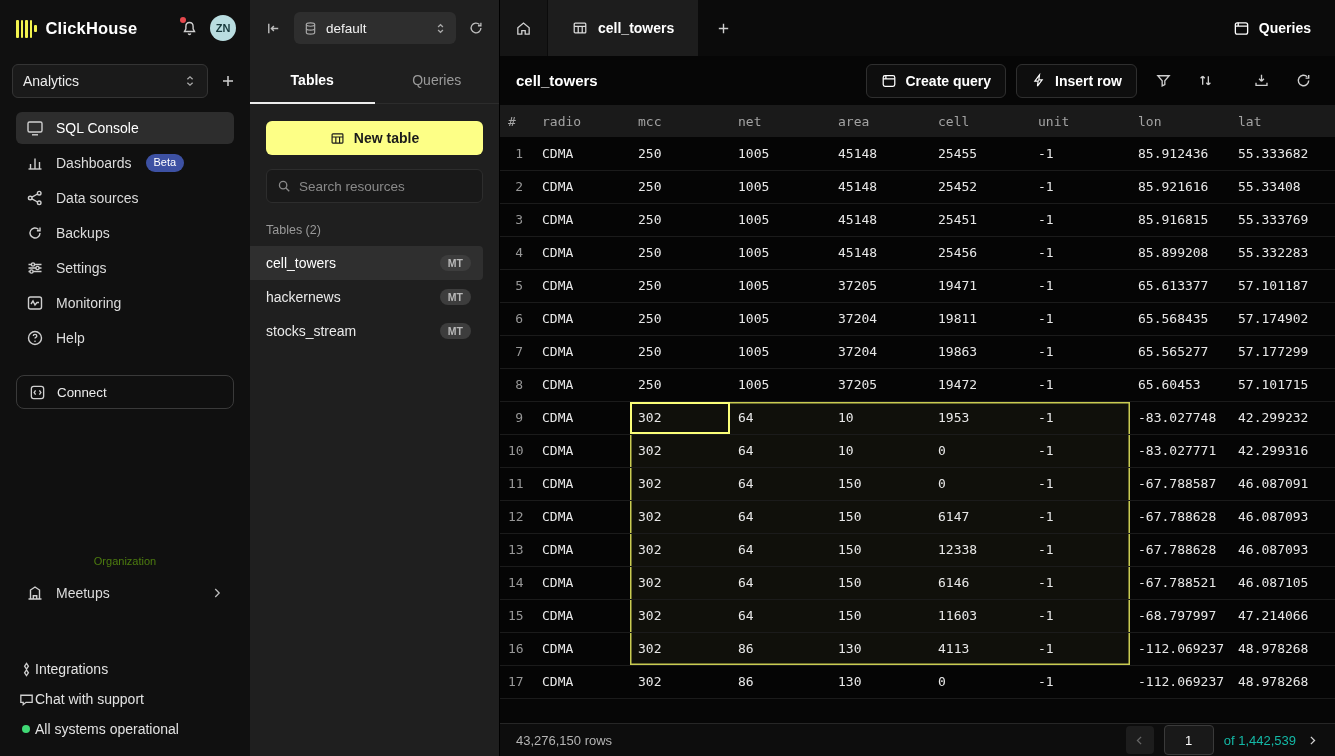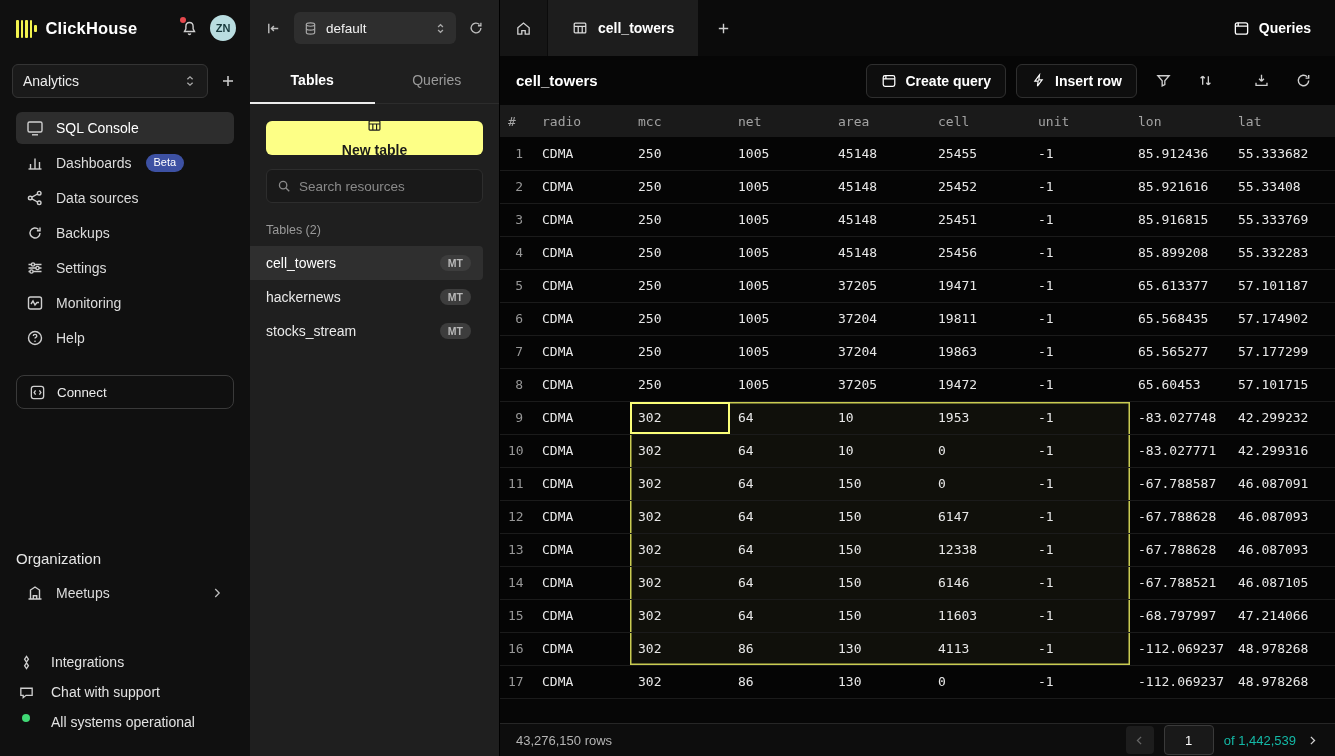--- a/index.html
+++ b/index.html
@@ -29,40 +29,40 @@
   .nav { flex-shrink:0; }
   .nav-item { height:32px; margin:0 16px 3px; border-radius:6px; display:flex; align-items:center; gap:12px; padding:0 10px; color:#dcdcdc; cursor:pointer; }
   .nav-item.selected { background:#2d2d2d; color:#fff; }
   .nav-icon { color:#cfcfcf; flex-shrink:0; }
   .badge-beta { background:var(--beta-badge,#3d51a3); color:#fff; font-size:11px; line-height:1; padding:3px 8px 4px; border-radius:10px; margin-left:2px; }
 
   .connect-btn { margin:18px 16px 0; height:34px; border:1px solid #3a3a3a; border-radius:8px; display:flex; align-items:center; gap:11px; padding:0 12px; color:#ececec; cursor:pointer; background:transparent; }
 
   .sidebar-spacer { flex:1; }
   .org-section { flex-shrink:0; }
-  .org-label { margin:0 16px 10px; color:#e5e5e5; font-size:15px; }
+  .org-label { margin:0 16px 10px; color:#4d7c0f; font-size:11px;text-align:center; }
   .meetups-chevron { margin-left:auto; color:#bdbdbd; }
 
   .sidebar-footer { flex-shrink:0; margin-top:42px; padding-bottom:12px; }
-  .footer-item { height:30px; display:flex; gap:16px; padding:0 18px; color:#e2e2e2; cursor:pointer; }
+  .footer-item { height:30px; display:flex; align-items:center; gap:0; padding:0 18px; color:#e2e2e2; cursor:pointer; }
   .status-dot { width:8px; height:8px; border-radius:50%; background:var(--status-green,#40d975); margin:0 5px 0 4px; flex-shrink:0; }
 
   
   .explorer { width:250px; background:#1f1f1f; display:flex; flex-direction:column; flex-shrink:0; border-right:1px solid #000; }
   .explorer-top { height:56px; display:flex; align-items:center; gap:12px; padding:0 15px; flex-shrink:0; }
   .back-btn, .panel-refresh { color:#bdbdbd; cursor:pointer; }
   .db-select { flex:1; height:32px; background:#2e2e2e; border-radius:6px; display:flex; align-items:center; gap:8px; padding:0 9px; color:#f2f2f2; font-size:13.5px; cursor:pointer; }
   .db-select .updown { margin-left:auto; }
 
   .explorer-tabs { height:48px; display:flex; border-bottom:1px solid #2c2c2c; flex-shrink:0; }
   .explorer-tab { flex:1; display:flex; align-items:center; justify-content:center; color:#9a9a9a; font-size:14px; cursor:pointer; position:relative; }
   .explorer-tab.active { color:#fff; font-weight:600; }
   .explorer-tab.active::after { content:""; position:absolute; left:0; right:0; bottom:-1px; height:2px; background:#ececec; }
 
-  .new-table { margin:17px 16px 0; height:34px; background:var(--accent-yellow,#fdff86); border:none; border-radius:6px; color:#1a1a1a; font-weight:700; font-size:14px; display:flex; align-items:center; justify-content:center; gap:9px; cursor:pointer; font-family:inherit;flex-direction:column; }
+  .new-table { margin:17px 16px 0; height:34px; background:var(--accent-yellow,#fdff86); border:none; border-radius:6px; color:#1a1a1a; font-weight:700; font-size:14px; display:flex; align-items:center; justify-content:center; gap:9px; cursor:pointer; font-family:inherit; }
 
   .search-box { margin:14px 16px 12px; height:34px; background:#191919; border:1px solid #2d2d2d; border-radius:6px; display:flex; align-items:center; gap:8px; padding:0 10px; color:#8a8a8a; }
   .search-box input { flex:1; background:transparent; border:none; outline:none; color:#e6e6e6; font-size:13.5px; font-family:inherit; }
   .search-box input::placeholder { color:#8a8a8a; }
 
   .section-label { margin:8px 16px 9px; color:#9a9a9a; font-size:12.5px; }
   .table-item { height:34px; margin-right:16px; border-radius:0 4px 4px 0; display:flex; align-items:center; justify-content:space-between; padding:0 12px 0 16px; color:#eaeaea; cursor:pointer; }
   .table-item.selected { background:#2f2f2f; color:#fff; }
   .mt-badge { background:#3d3d3d; color:#b8b8b8; font-size:10.5px; font-weight:700; padding:3px 8px; border-radius:9px; line-height:1; }
 

